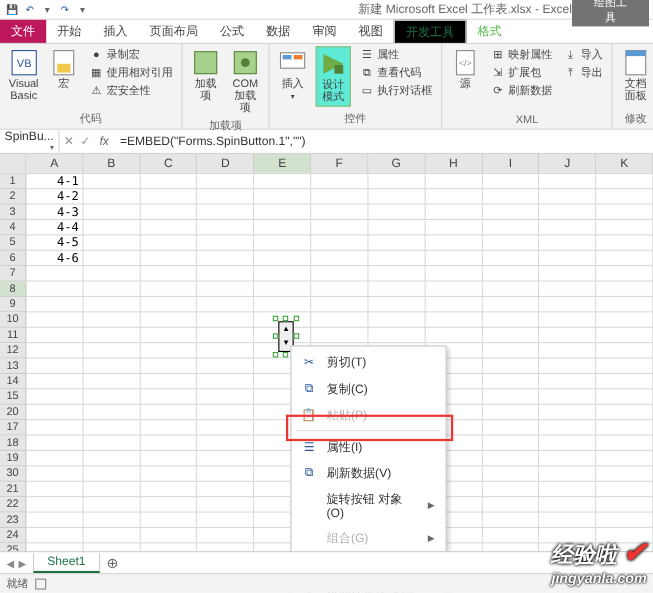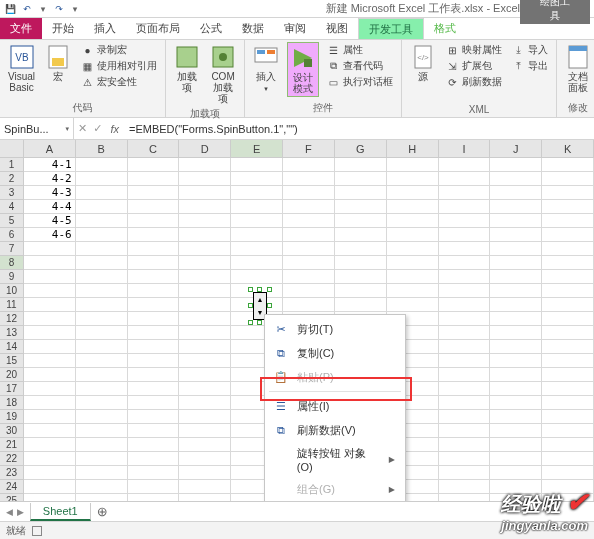--- a/index.html
+++ b/index.html
@@ -13,39 +13,39 @@
 .undo-ico, .redo-ico { color:#2b579a; }
 .dd { color:#666; font-size:7px; }
 .title-text { flex: 1; text-align: right; color: #666; font-size: 11px; }
 .title-context { width: 70px; text-align:center; }
 .context-tab { background:#737373; color:#fff; font-size:10px; padding:1px 16px; display:inline-block; }
 
 
 .tabs { height: 22px; background: #fff; display: flex; align-items: stretch; border-bottom: 1px solid #d4d4d4; }
 .tab { padding: 3px 10px; color: #444; cursor: pointer; font-size: 11px; }
 .tab.file { background: #be185d; color: #fff; }
-.tab.active { background: #86efac; color: #217346; border: 1px solid #d4d4d4; border-bottom: none; }
+.tab.active { background: #000000; color: #217346; border: 1px solid #d4d4d4; border-bottom: none; }
 .tab.fmt { color:#54b948; }
 
 
 .ribbon { height: 78px; background: #f3f3f3; border-bottom: 1px solid #d4d4d4; display: flex; }
 .grp { border-right: 1px solid #d4d4d4; padding: 2px 6px; display: flex; flex-direction: column; justify-content: space-between; }
 .grp-body { display: flex; align-items: flex-start; gap: 6px; flex:1; }
 .grp-label { text-align: center; color: #666; font-size: 10px; padding-top: 1px; }
 .big-btn { display: flex; flex-direction: column; align-items: center; gap: 1px; padding: 2px; cursor: pointer; }
 .big-btn .ico { width: 26px; height: 26px; display:flex; align-items:center; justify-content:center; }
 .big-btn .lbl { font-size: 10px; color: #444; text-align:center; line-height:11px; }
 .small-list { display: flex; flex-direction: column; gap: 0px; }
 .small-item { display: flex; align-items: center; gap: 3px; font-size: 10px; color: #444; padding: 1px 2px; cursor:pointer; white-space:nowrap; }
 .small-item .si { width: 13px; height: 13px; display:inline-flex; align-items:center; justify-content:center; }
-.design-active { background: #f0abfc; border:1px solid #8fbc72; }
+.design-active { background: #5eead4; border:1px solid #8fbc72; }
 
 
 .formula-bar { height: 22px; border-bottom: 1px solid #d4d4d4; display: flex; align-items: center; background:#fff; }
-.namebox { width: 74px; border-right: 1px solid #d4d4d4; height: 100%; display: flex; align-items: center; padding: 0 4px; font-size: 11px; color:#333; }
+.namebox { width: 54px; border-right: 1px solid #d4d4d4; height: 100%; display: flex; align-items: center; padding: 0 4px; font-size: 11px; color:#333;flex-direction:column; }
 .namebox .nbdd { margin-left:auto; color:#666; font-size:7px; }
 .fx-btns { display: flex; align-items: center; padding: 0 4px; gap: 6px; color:#999; }
 .fx-btns span { cursor:pointer; }
 .fx-label { font-style: italic; color:#666; padding:0 2px;text-align:center; }
 .formula-input { flex: 1; padding: 0 4px; font-size: 11px; color:#333; }
 
 
 .grid-area { position: relative; }
 .col-headers { display: flex; height: 18px; border-bottom: 1px solid #ccc; }
 .corner { width: 24px; background: #e6e6e6; border-right: 1px solid #ccc; }

